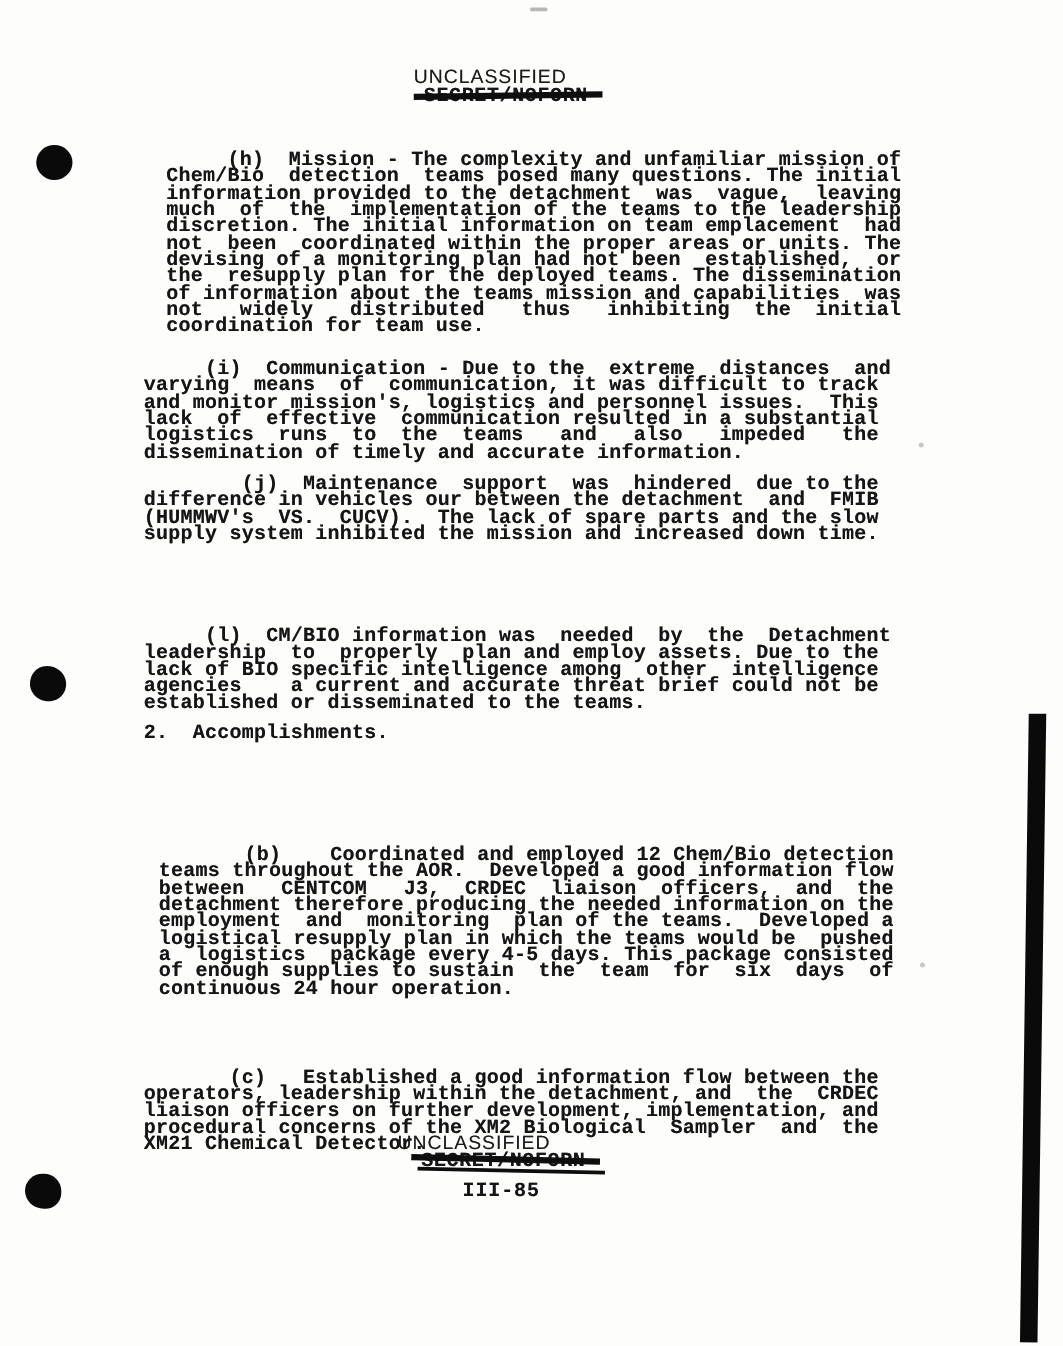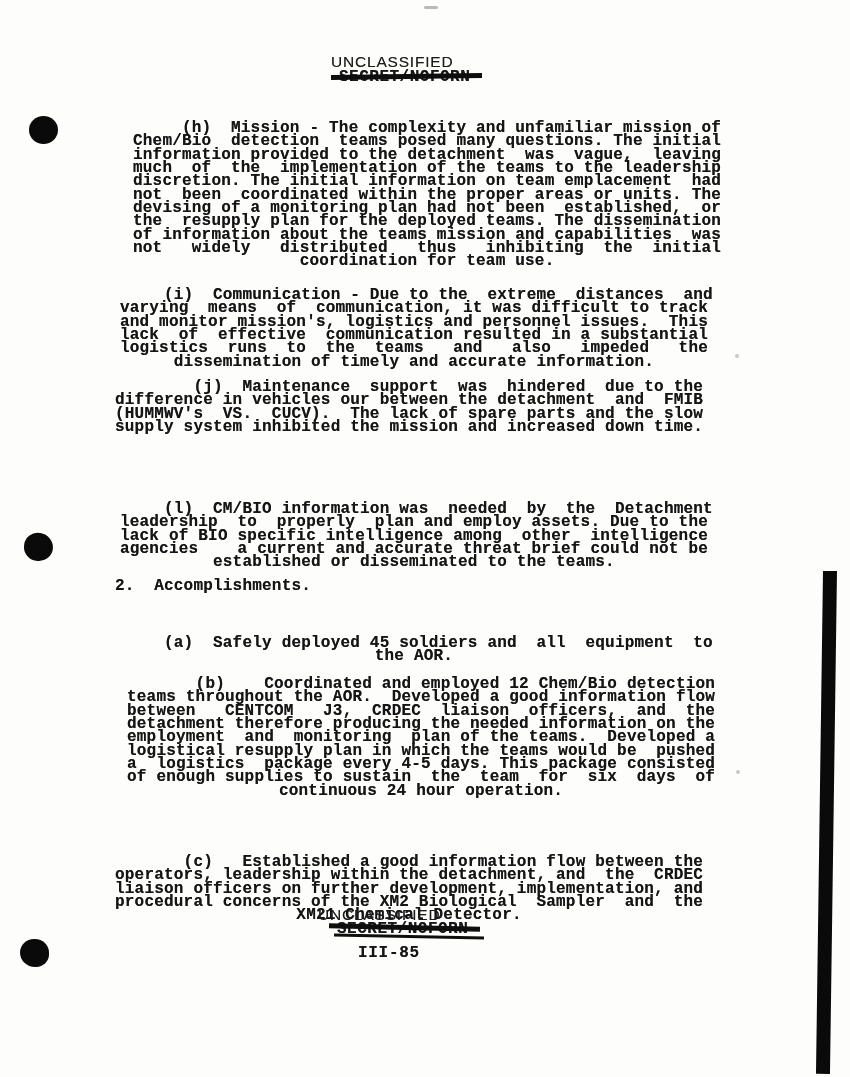--- a/index.html
+++ b/index.html
@@ -2,21 +2,21 @@
 <html><head>
 <meta charset="utf-8">
 <style>
   html,body{margin:0;padding:0;}
   body{
     width:850px;height:1077px;
     background:#fdfdfb;
     font-family:"Liberation Sans",sans-serif;
     overflow:hidden;
   }
-  .page{position:relative;width:850px;height:1077px;background:#fdfdfb;text-align:center;}
+  .page{position:relative;width:850px;height:1077px;background:#fdfdfb;}
 
   
   .mono{
     position:absolute;left:115px;
     font-family:"Liberation Mono","DejaVu Sans Mono",monospace;
     font-size:16px;font-weight:700;
     line-height:13.35px;letter-spacing:0.2px;
     white-space:pre;color:#151515;
     text-shadow:0 0 0.5px rgba(10,10,10,0.6);
   }
@@ -107,36 +107,34 @@
 
 
   <div class="mono" style="top:503px;">     (l)  CM/BIO information was  needed  by  the  Detachment
 leadership  to  properly  plan and employ assets. Due to the
 lack of BIO specific intelligence among  other  intelligence
 agencies    a current and accurate threat brief could not be
 established or disseminated to the teams.</div>
 
   <div class="mono" style="top:580px;">2.  Accomplishments.</div>
 
-  <div class="mono" style="top:637px;">     (a)  Safely deployed 45 soldiers and  all  equipment  to
-the AOR.</div>
 
   <div class="mono" style="top:678px;margin-left:12px;">       (b)    Coordinated and employed 12 Chem/Bio detection
 teams throughout the AOR.  Developed a good information flow
 between   CENTCOM   J3,  CRDEC  liaison  officers,  and  the
 detachment therefore producing the needed information on the
 employment  and  monitoring  plan of the teams.  Developed a
 logistical resupply plan in which the teams would be  pushed
 a  logistics  package every 4-5 days. This package consisted
 of enough supplies to sustain  the  team  for  six  days  of
 continuous 24 hour operation.</div>
 
   <div class="mono" style="top:856px;">       (c)   Established a good information flow between the
 operators, leadership within the detachment, and  the  CRDEC
 liaison officers on further development, implementation, and
 procedural concerns of the XM2 Biological  Sampler  and  the
 XM21 Chemical Detector.</div>
 
   <div class="uncl" style="left:318px;top:906px;">UNCLASSIFIED</div>
   <div class="struck footer-style" style="left:337px;top:920px;">SECRET/NOFORN</div>
-  <div class="mono" style="left:358px;top:947px;letter-spacing:0.7px;">III-85</div>
+  <div class="mono" style="left:370px;top:947px;letter-spacing:0.7px;">III-85</div>
 
 </div>
 
 </body></html>

